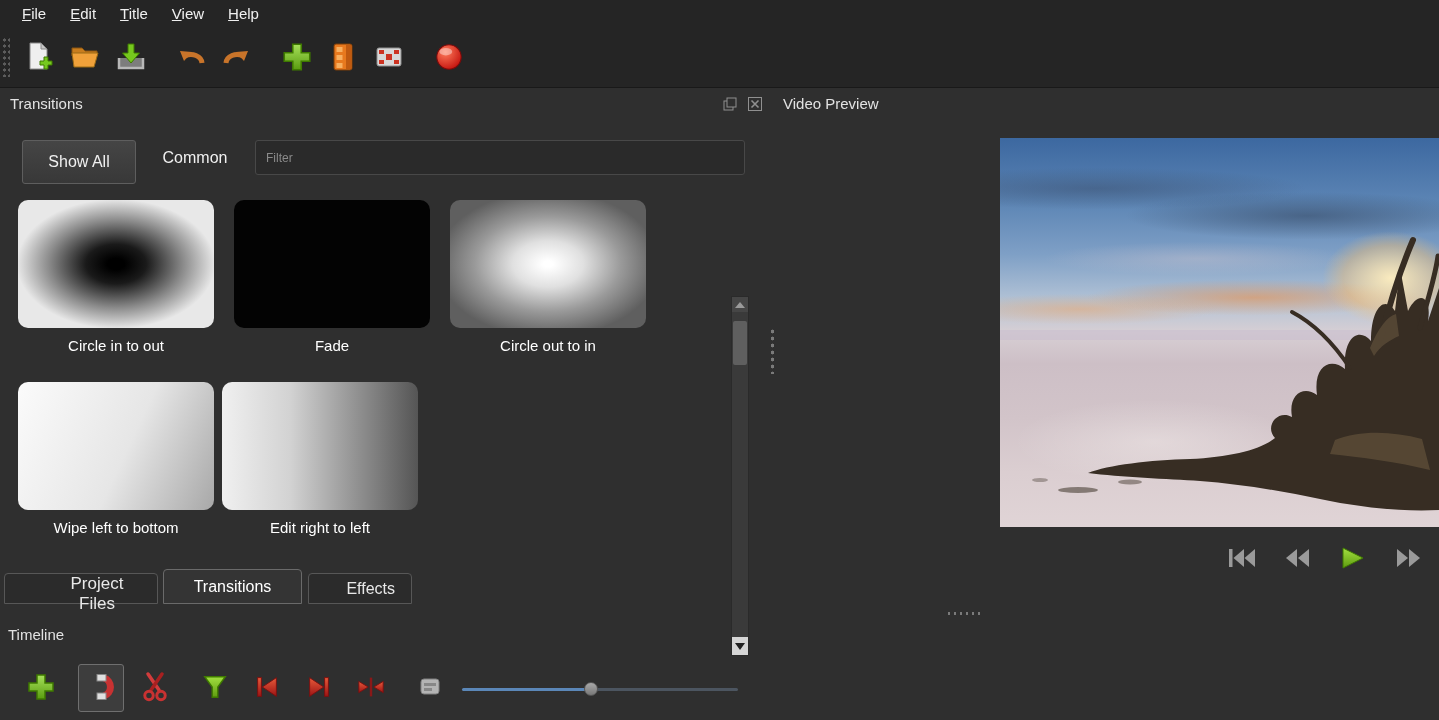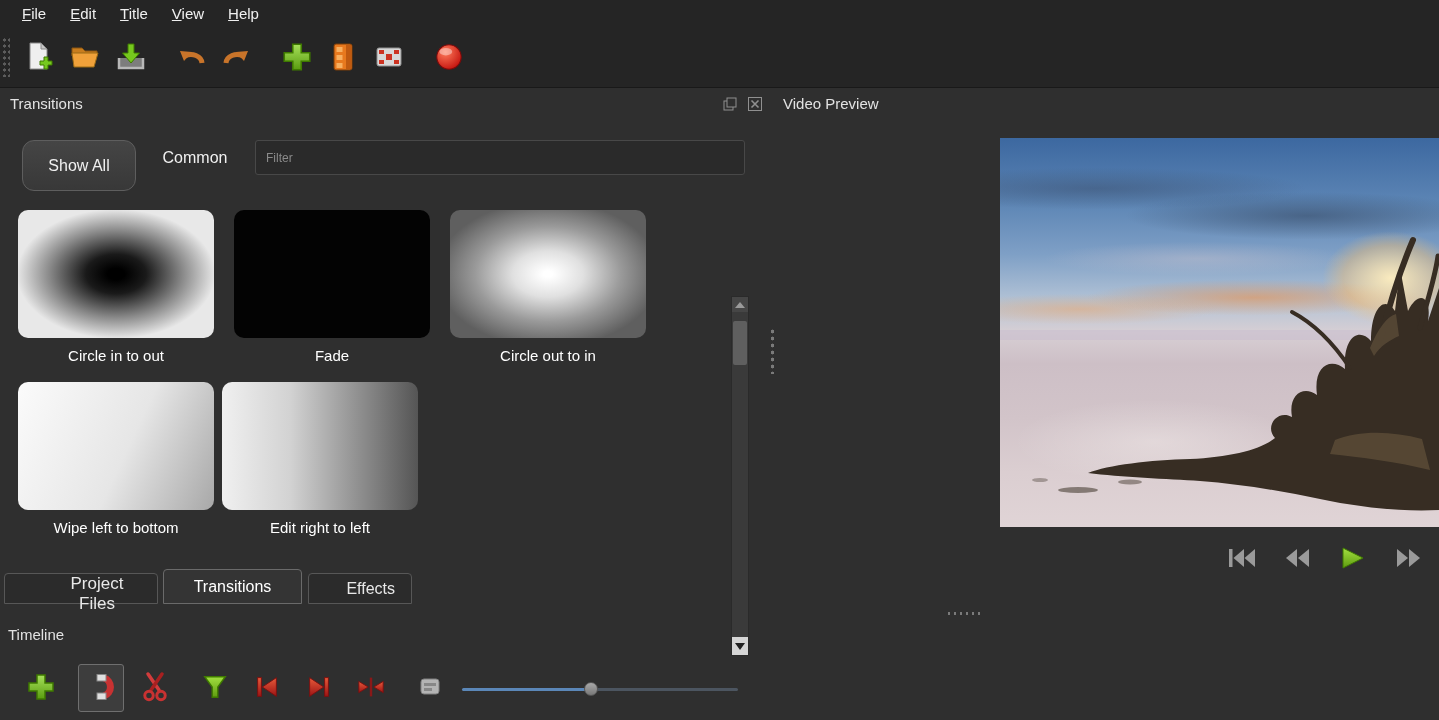--- a/index.html
+++ b/index.html
@@ -20,28 +20,28 @@
   .tgap { width:14px; }
 
   
   .left-panel { position:absolute; left:0; top:88px; width:769px; height:522px; }
   .panel-header { position:absolute; left:0; top:0; width:100%; height:32px; }
   .panel-title { position:absolute; left:10px; top:7px; font-size:15px; color:#e2e2e2; }
   .dock-btns { position:absolute; right:6px; top:7px; display:flex; gap:8px; }
   .dock-btn { width:17px; height:17px; display:flex; align-items:center; justify-content:center; cursor:pointer; }
 
   .filter-row { position:absolute; left:0; top:52px; width:100%; height:36px; }
-  .btn-showall { position:absolute; left:22px; top:0; width:114px; height:51px; background:linear-gradient(#454545,#383838); border:1px solid #5e5e5e; border-radius:12px; color:#f0f0f0; font-size:16px; font-family:"Liberation Sans",sans-serif; cursor:pointer; }
+  .btn-showall { position:absolute; left:22px; top:0; width:114px; height:44px; background:linear-gradient(#454545,#383838); border:1px solid #5e5e5e; border-radius:3px; color:#f0f0f0; font-size:16px; font-family:"Liberation Sans",sans-serif; cursor:pointer; }
   .btn-common { position:absolute; left:148px; top:0; width:94px; height:35px; background:transparent; border:none; color:#f0f0f0; font-size:16px; font-family:"Liberation Sans",sans-serif; cursor:pointer; }
   .filter-input { position:absolute; left:255px; top:0; width:490px; height:35px; background:#2a2a2a; border:1px solid #484848; border-radius:3px; color:#cccccc; font-size:12px; padding:0 10px; font-family:"Liberation Sans",sans-serif; outline:none; }
   .filter-input::placeholder { color:#8a8a8a; }
 
   .grid-area { position:absolute; left:18px; top:104px; width:713px; height:360px; }
   .t-row { position:absolute; left:0; display:flex; gap:8px; }
-  .t-row.r1 { top:18px;gap:20px; }
+  .t-row.r1 { top:8px;gap:20px; }
   .t-row.r2 { top:190px; }
   .t-card { width:196px; cursor:pointer; }
   .t-thumb { width:196px; height:128px; border-radius:10px; }
   .t-label { margin-top:9px; text-align:center; font-size:15px; color:#ffffff; }
   .thumb-circle-in  { background:radial-gradient(ellipse 55% 55% at 50% 50%, #000000 8%, #1a1a1a 28%, #8a8a8a 62%, #e8e8e8 92%); }
   .thumb-circle-out { background:radial-gradient(ellipse 60% 60% at 50% 50%, #ffffff 4%, #e0e0e0 30%, #9a9a9a 62%, #5f5f5f 95%); }
   .thumb-fade       { background:#030303; }
   .thumb-wipe-btt   { background:linear-gradient(180deg, #f4f4f4 0%, #c9c9c9 40%, #7a7a7a 75%, #4c4c4c 100%); }
   .thumb-wipe-ltr   { background:linear-gradient(115deg, #fbfbfb 0%, #e6e6e6 55%, #a8a8a8 100%); }
   .thumb-wipe-rtl   { background:linear-gradient(90deg, #f0f0f0 0%, #d2d2d2 35%, #7c7c7c 80%, #555555 100%); }

